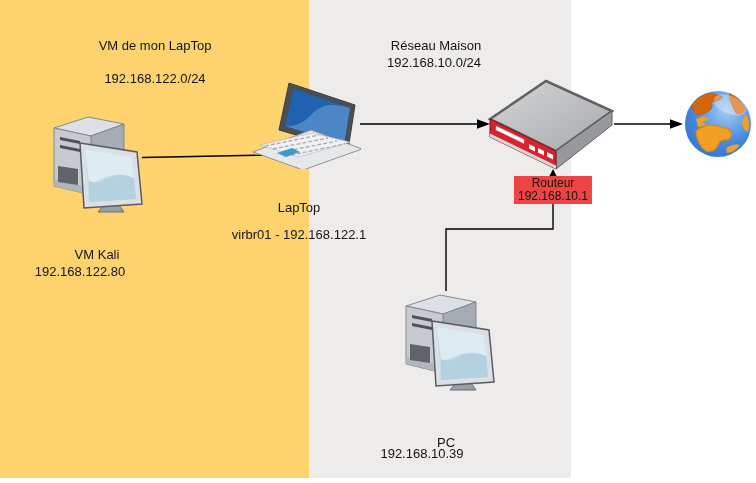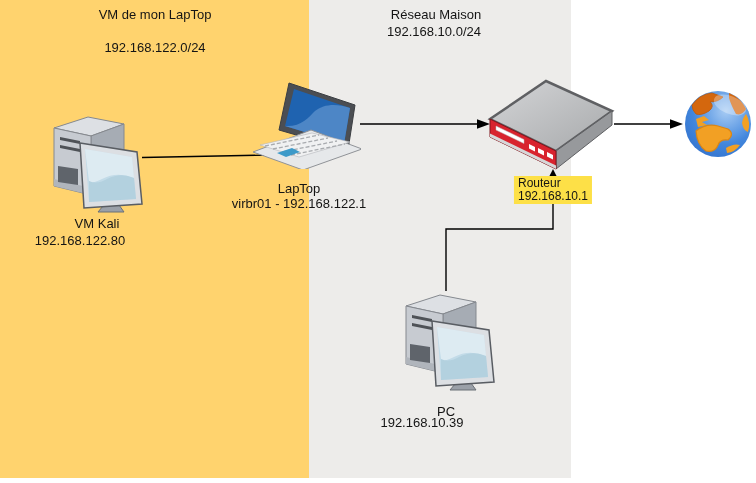--- a/index.html
+++ b/index.html
@@ -4,25 +4,25 @@
 <style>
   html,body{margin:0;padding:0;background:#ffffff;}
   .canvas{
     position:relative;width:756px;height:483px;background:#ffffff;
     font-family:"Liberation Sans",sans-serif;overflow:hidden;color:#141414;
   }
   .layer{position:absolute;left:0;top:0;}
   .icon{position:absolute;}
   .lbl{
     position:absolute;transform:translateX(-50%);text-align:left;
-    white-space:nowrap;font-size:13px;line-height:15px;color:#141414;
+    white-space:nowrap;font-size:13px;line-height:15px;color:#141414;margin-top:31px;
   }
   .router-label{
-    position:absolute;transform:translateX(-50%);text-align:left;
-    white-space:nowrap;font-size:12px;line-height:13px;background:#fde047;
+    position:absolute;transform:translateX(-50%);text-align:center;
+    white-space:nowrap;font-size:12px;line-height:13px;background:#ef4444;
     padding:1px 4px;color:#141414;
   }
 </style>
 </head>
 <body>
 
 <div class="canvas">
 
   <svg class="layer" width="756" height="483">
     <rect x="0" y="0" width="309" height="478" fill="#FFD36E"></rect>
@@ -121,21 +121,21 @@
   </svg>
 
   <div class="lbl" style="left:155px;top:7px">VM de mon LapTop</div>
   <div class="lbl" style="left:155px;top:40px">192.168.122.0/24</div>
   <div class="lbl" style="left:436px;top:7px">Réseau Maison</div>
   <div class="lbl" style="left:434px;top:24px">192.168.10.0/24</div>
 
   <div class="lbl" style="left:97px;top:216px">VM Kali</div>
   <div class="lbl" style="left:80px;top:233px">192.168.122.80</div>
 
-  <div class="lbl" style="left:299px;top:181px">LapTop</div>
+  <div class="lbl" style="left:299px;top:169px">LapTop</div>
   <div class="lbl" style="left:299px;top:196px">virbr01 - 192.168.122.1</div>
 
   <div class="router-label" style="left:553px;top:176px">
     <div>Routeur</div>
     <div>192.168.10.1</div>
   </div>
 
   <div class="lbl" style="left:446px;top:404px">PC</div>
   <div class="lbl" style="left:422px;top:415px">192.168.10.39</div>
 

